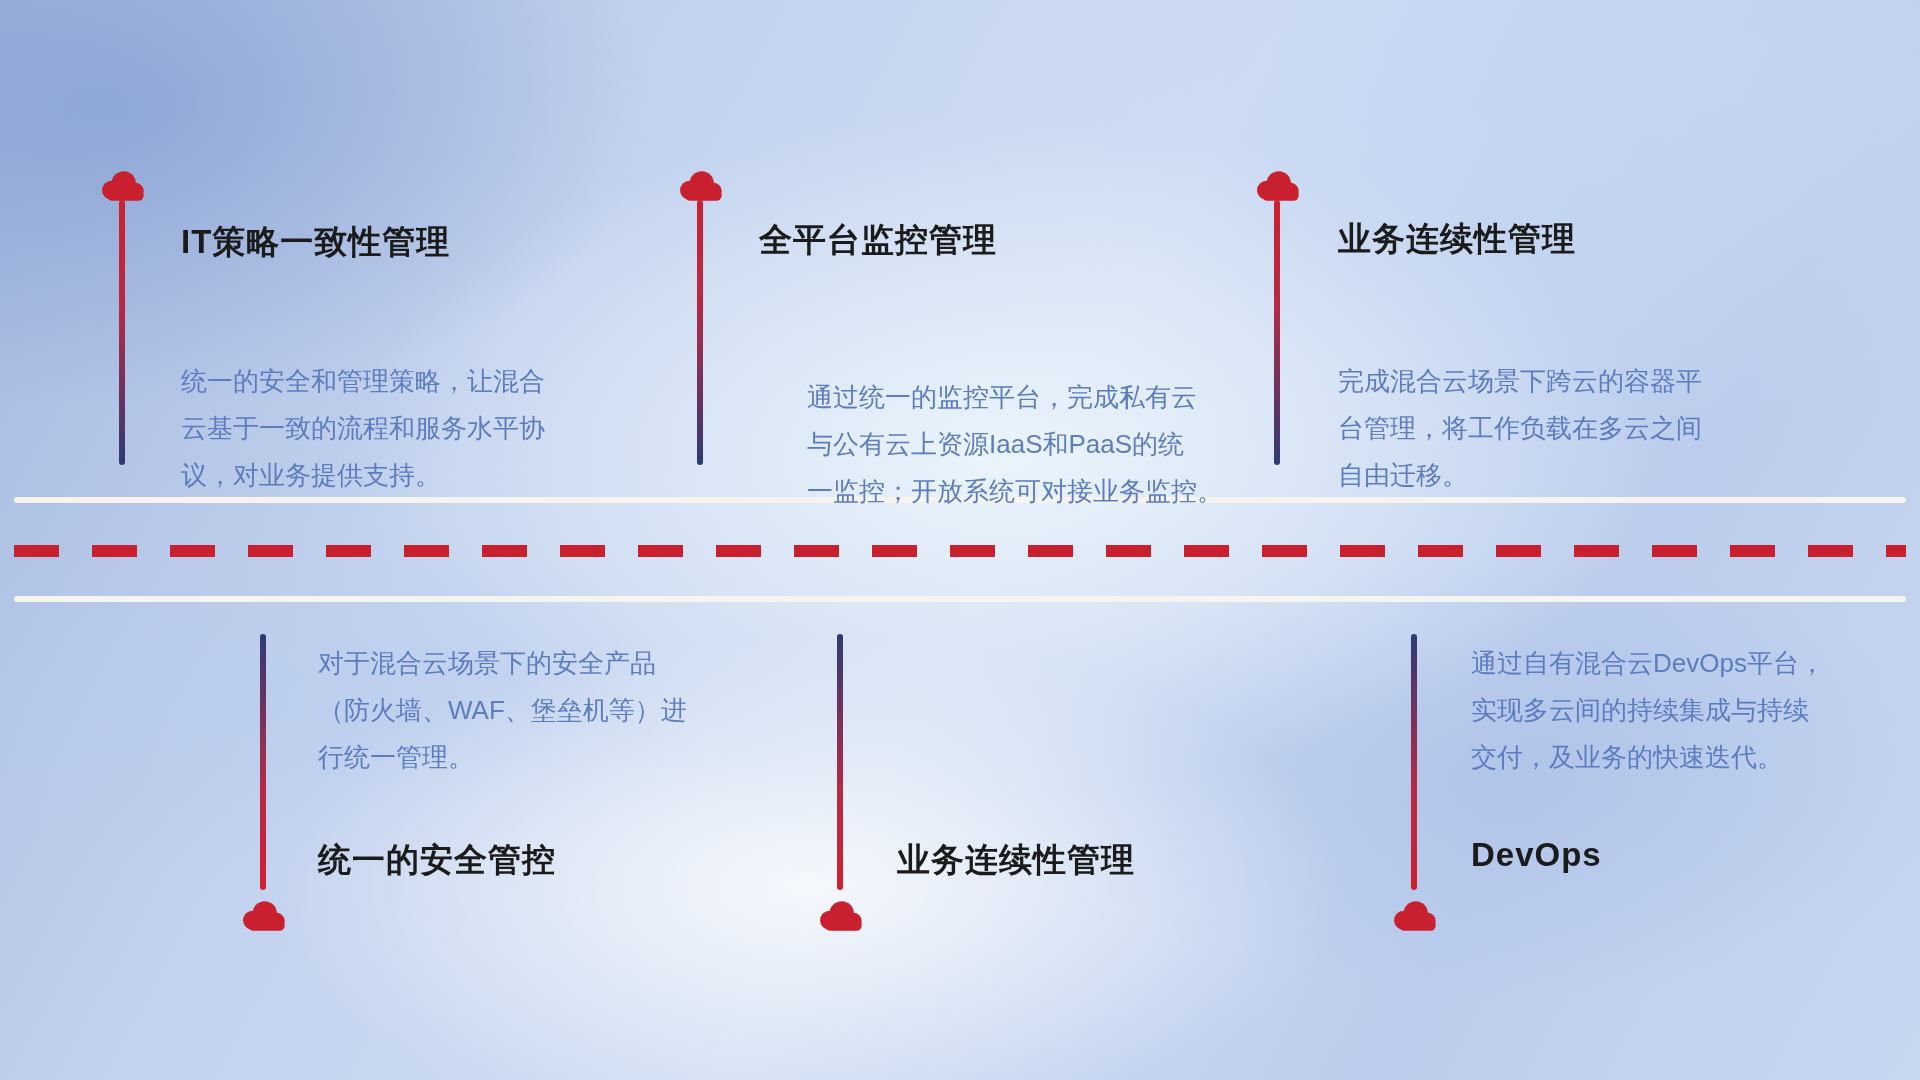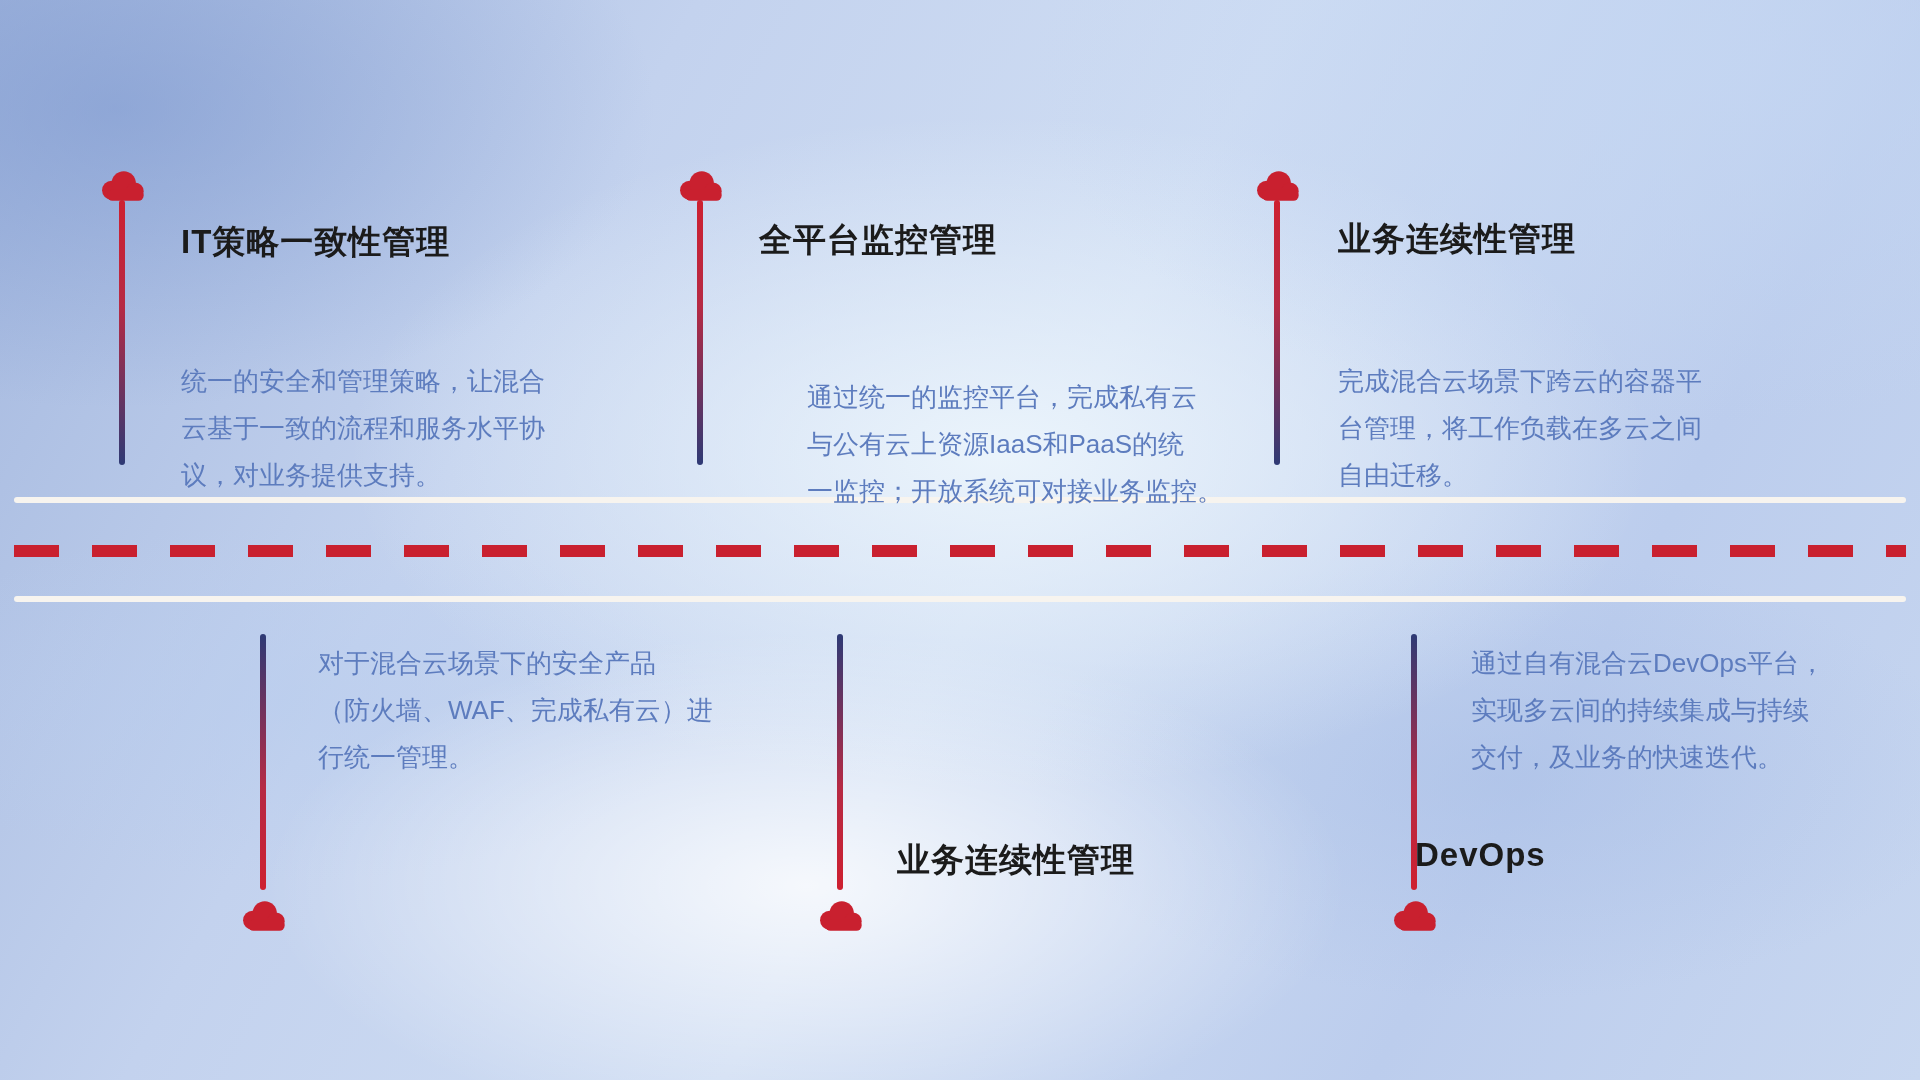--- a/index.html
+++ b/index.html
@@ -123,22 +123,23 @@
   <div class="pin up" style="left:260px; top:634px; height:256px;"></div>
   <svg class="cloud" style="left:237px; top:896px;" viewBox="0 0 60 40">
     <g fill="#c9202f">
       <circle cx="18" cy="25" r="11"></circle>
       <circle cx="32" cy="17" r="14"></circle>
       <circle cx="45" cy="26" r="10"></circle>
       <rect x="13" y="24" width="42" height="13" rx="6"></rect>
     </g>
   </svg>
   <div class="item-desc" style="left:318px; top:640px;">对于混合云场景下的安全产品
-（防火墙、WAF、完成私有云）进
+（防火墙、WAF、堡垒机等）进
 行统一管理。</div>
+  <div class="item-title" style="left:318px; top:838px;">统一的安全管控</div>
 
   <div class="pin up" style="left:837px; top:634px; height:256px;"></div>
   <svg class="cloud" style="left:814px; top:896px;" viewBox="0 0 60 40">
     <g fill="#c9202f">
       <circle cx="18" cy="25" r="11"></circle>
       <circle cx="32" cy="17" r="14"></circle>
       <circle cx="45" cy="26" r="10"></circle>
       <rect x="13" y="24" width="42" height="13" rx="6"></rect>
     </g>
   </svg>
@@ -149,15 +150,15 @@
     <g fill="#c9202f">
       <circle cx="18" cy="25" r="11"></circle>
       <circle cx="32" cy="17" r="14"></circle>
       <circle cx="45" cy="26" r="10"></circle>
       <rect x="13" y="24" width="42" height="13" rx="6"></rect>
     </g>
   </svg>
   <div class="item-desc" style="left:1471px; top:640px;">通过自有混合云DevOps平台，
 实现多云间的持续集成与持续
 交付，及业务的快速迭代。</div>
-  <div class="item-title" style="left:1415px; top:836px;">DevOps</div>
+  <div class="item-title" style="left:1471px; top:836px;">DevOps</div>
 
 </div>
 
 </body></html>

